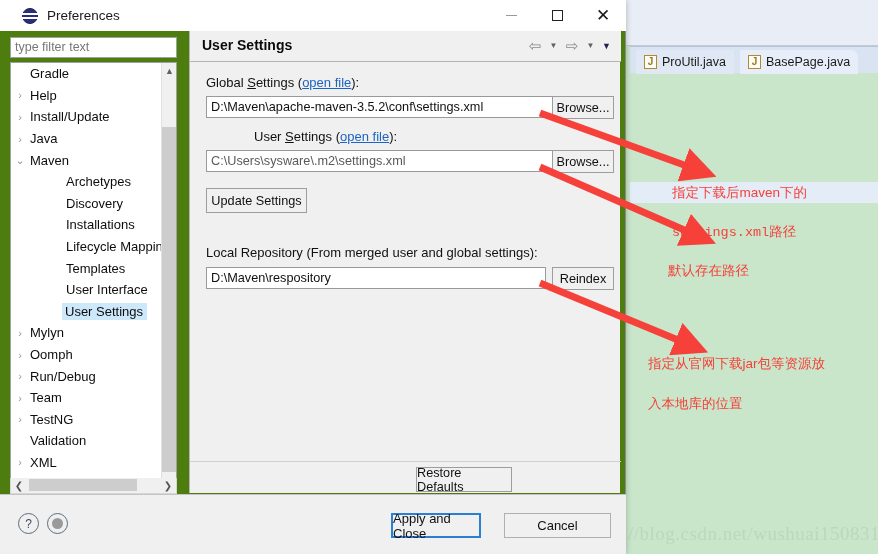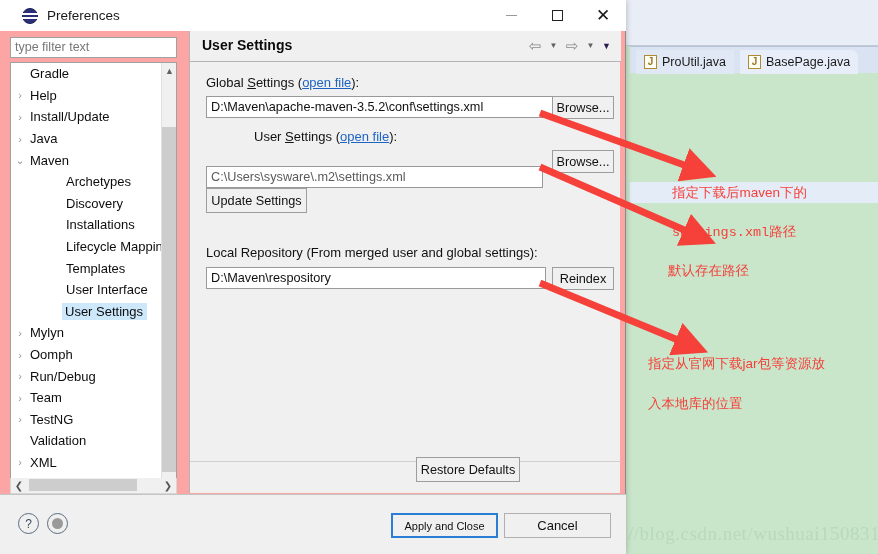--- a/index.html
+++ b/index.html
@@ -59,21 +59,21 @@
   .watermark {
     position: absolute; left: 628px; top: 523px; width: 250px;
     font-family: "Liberation Serif", serif;
     font-size: 19px; color: #b9d8bc; white-space: nowrap;
     letter-spacing: 0.5px;
   }
 
   
   .dialog {
     position: absolute; left: 0; top: 0; width: 626px; height: 554px;
-    background: #fca5a5;
+    background: #4d7c0f;
     border-right: 1px solid #8a8a8a;
     box-shadow: 0 0 6px rgba(0,0,0,0.25);
   }
   .titlebar {
     position: absolute; left: 0; top: 0; width: 626px; height: 31px;
     background: #ffffff;
     display: flex; align-items: center;
   }
   .title-icon {
     margin-left: 22px; width: 16px; height: 16px; position: relative;
@@ -218,23 +218,23 @@
     position: absolute; left: 0; width: 431px; height: 1px; background: #cfcfcf;
   }
   .dlg-sep {
     position: absolute; left: 0; top: 494px; width: 626px; height: 1px; background: #c4c4c4;
   }
   .btnbar-bottom {
     position: absolute; left: 0; top: 495px; width: 626px; height: 59px;
     background: #f0f0f0;
   }
   .btn-primary {
-    position: absolute; left: 391px; top: 18px; width: 107px; height: 25px;
+    position: absolute; left: 391px; top: 18px; width: 90px; height: 25px;
     background: #f0f0f0; border: 2px solid #2a7fd4;
-    font-size: 11px; color: #111;
+    font-size: 13px; color: #111;
     display: flex; align-items: center; justify-content: center;
   }
   .btn-cancel {
     position: absolute; left: 504px; top: 18px; width: 107px; height: 25px;
     background: #f0f0f0; border: 1px solid #b0b0b0;
     font-size: 13px; color: #111;
     display: flex; align-items: center; justify-content: center;
   }
   .circ-btn {
     position: absolute; top: 513px; width: 21px; height: 21px;
@@ -416,32 +416,32 @@
 
         <div class="field-label" style="left:16px; top:12px;">
           <span>Global </span><span class="mn">S</span><span>ettings (</span><span class="lnk">open file</span><span>):</span>
         </div>
         <div class="txtbox" style="left:16px; top:33px; width:387px;">D:\Maven\apache-maven-3.5.2\conf\settings.xml</div>
         <div class="btn" style="left:362px; top:33px; width:62px;">Browse...</div>
 
         <div class="field-label" style="left:16px; top:66px;margin-left:48px;">
           <span>User </span><span class="mn">S</span><span>ettings (</span><span class="lnk">open file</span><span>):</span>
         </div>
-        <div class="txtbox ro" style="left:16px; top:87px; width:337px;margin-top:16px;">C:\Users\sysware\.m2\settings.xml</div>
+        <div class="txtbox ro" style="left:16px; top:87px; width:381px;">C:\Users\sysware\.m2\settings.xml</div>
         <div class="btn" style="left:362px; top:87px; width:62px;">Browse...</div>
 
         <div class="btn" style="left:16px; top:125px; width:101px; height:25px;">Update Settings</div>
 
         <div class="field-label" style="left:16px; top:182px;">Local Repository (From merged user and global settings):</div>
         <div class="txtbox" style="left:16px; top:204px; width:340px;">D:\Maven\respository</div>
         <div class="btn" style="left:362px; top:204px; width:62px;">Reindex</div>
 
         <div class="sep-line" style="top:398px;"></div>
 
-        <div class="btn" style="left:226px; top:394px; width:104px; height:25px;">Restore Defaults</div>
+        <div class="btn" style="left:226px; top:404px; width:96px; height:25px;">Restore Defaults</div>
       </div>
     </div>
 
     <div class="dlg-sep"></div>
     <div class="btnbar-bottom">
       <div class="btn-primary">Apply and Close</div>
       <div class="btn-cancel">Cancel</div>
     </div>
     <div class="circ-btn circ-help">?</div>
     <div class="circ-btn circ-dot">

